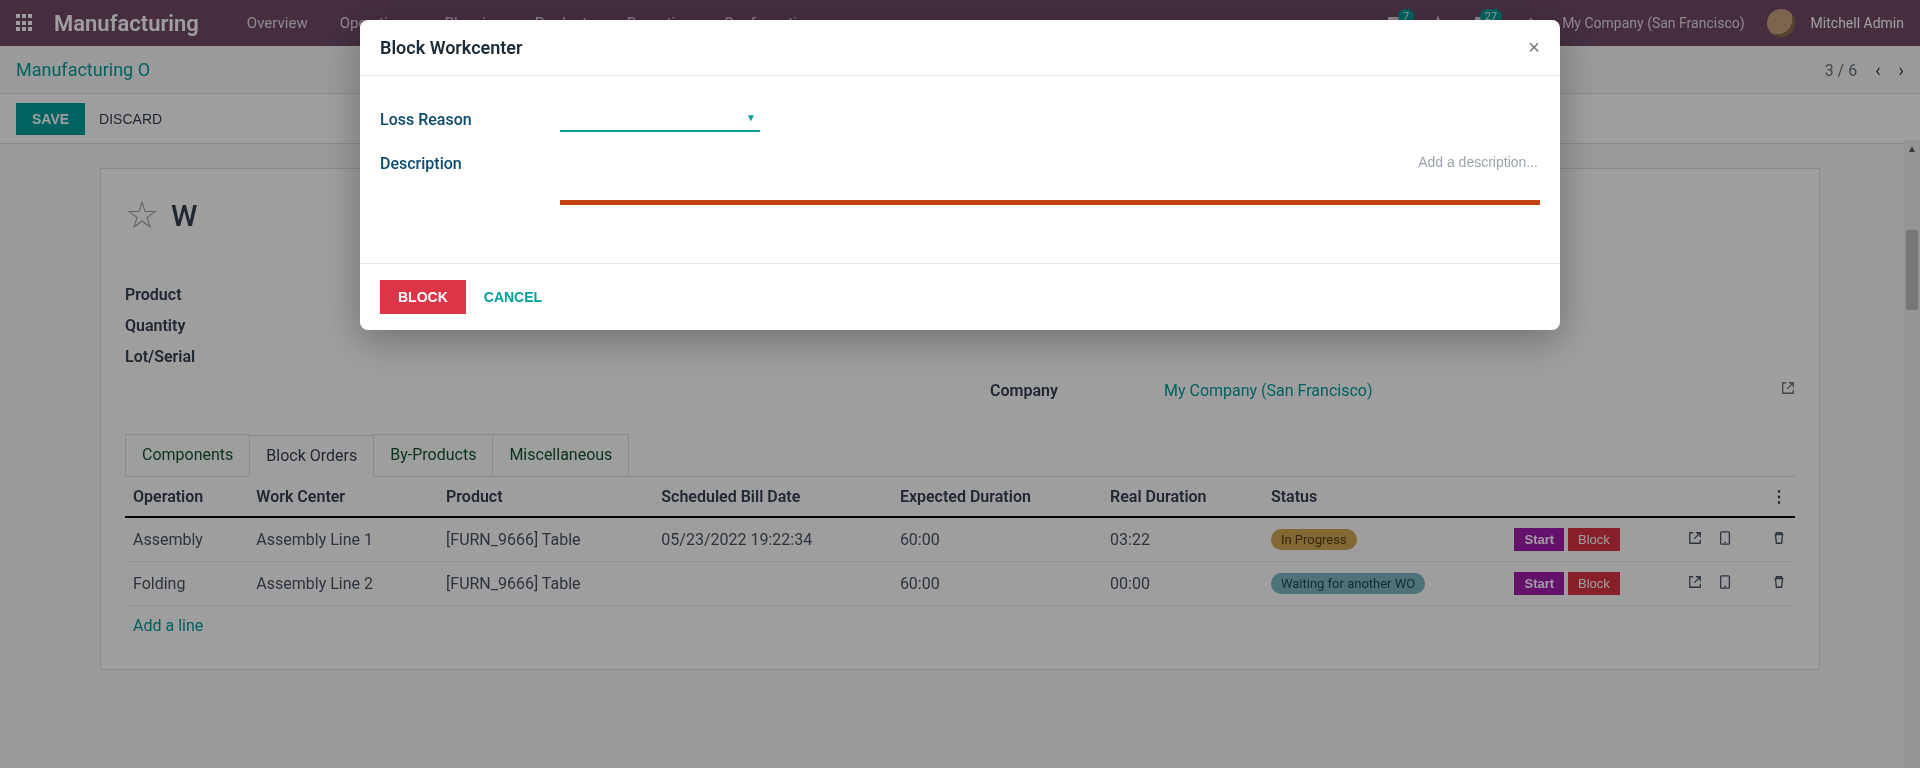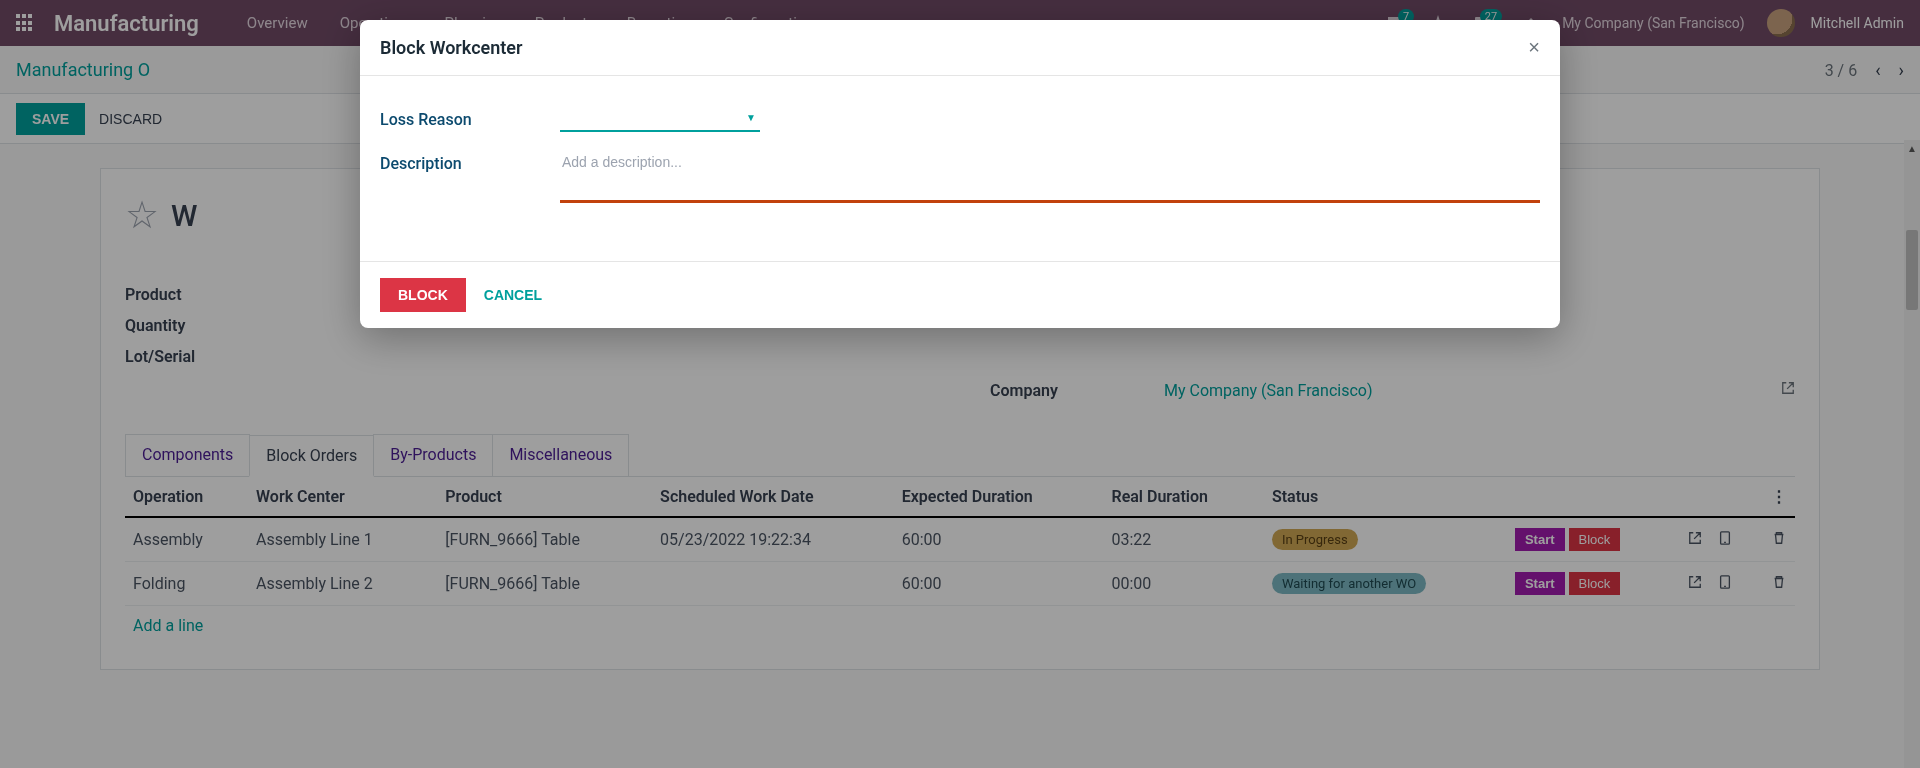--- a/index.html
+++ b/index.html
@@ -165,21 +165,21 @@
 .tabs {
   display: flex;
   margin-top: 28px;
   border-bottom: 1px solid #dee2e6;
 }
 .tab {
   padding: 10px 16px;
   border: 1px solid #dee2e6;
   border-bottom: none;
   margin-right: -1px;
-  color: #4c1d95;
+  color: #14532d;
   cursor: pointer;
 }
 .tab.active {
   background: #fff;
   color: #374151;
   border-bottom: 2px solid #fff;
   position: relative;
   top: 1px;
 }
 
@@ -293,25 +293,26 @@
   color: #00a09d;
   font-size: 10px;
   pointer-events: none;
 }
 .modal-desc {
   flex: 1;
 }
 .desc-input {
   width: 100%;
   border: none;
-  border-bottom: 3px solid #c2410c;
+  border-bottom: 5px solid #c2410c;
   padding: 4px 2px 30px;
   font-size: 14px;
   outline: none;
   color: #374151;
+  text-align: right;
 }
 .desc-input::placeholder { color: #9ca3af; }
 .modal-footer {
   padding: 16px 20px;
   border-top: 1px solid #e5e5e5;
   display: flex;
   gap: 18px;
   align-items: center;
 }
 .btn-block-modal {
@@ -462,21 +463,21 @@
       <div class="tab">By-Products</div>
       <div class="tab">Miscellaneous</div>
     </div>
 
     <table class="workorders">
       <thead>
         <tr>
           <th>Operation</th>
           <th>Work Center</th>
           <th>Product</th>
-          <th>Scheduled Work Date</th>
+          <th>Scheduled Bill Date</th>
           <th class="num">Expected Duration</th>
           <th class="num">Real Duration</th>
           <th>Status</th>
           <th></th>
             <th></th>
             <th></th>
             <th></th>
           <th class="kebab">⋮</th>
         </tr>
       </thead>

